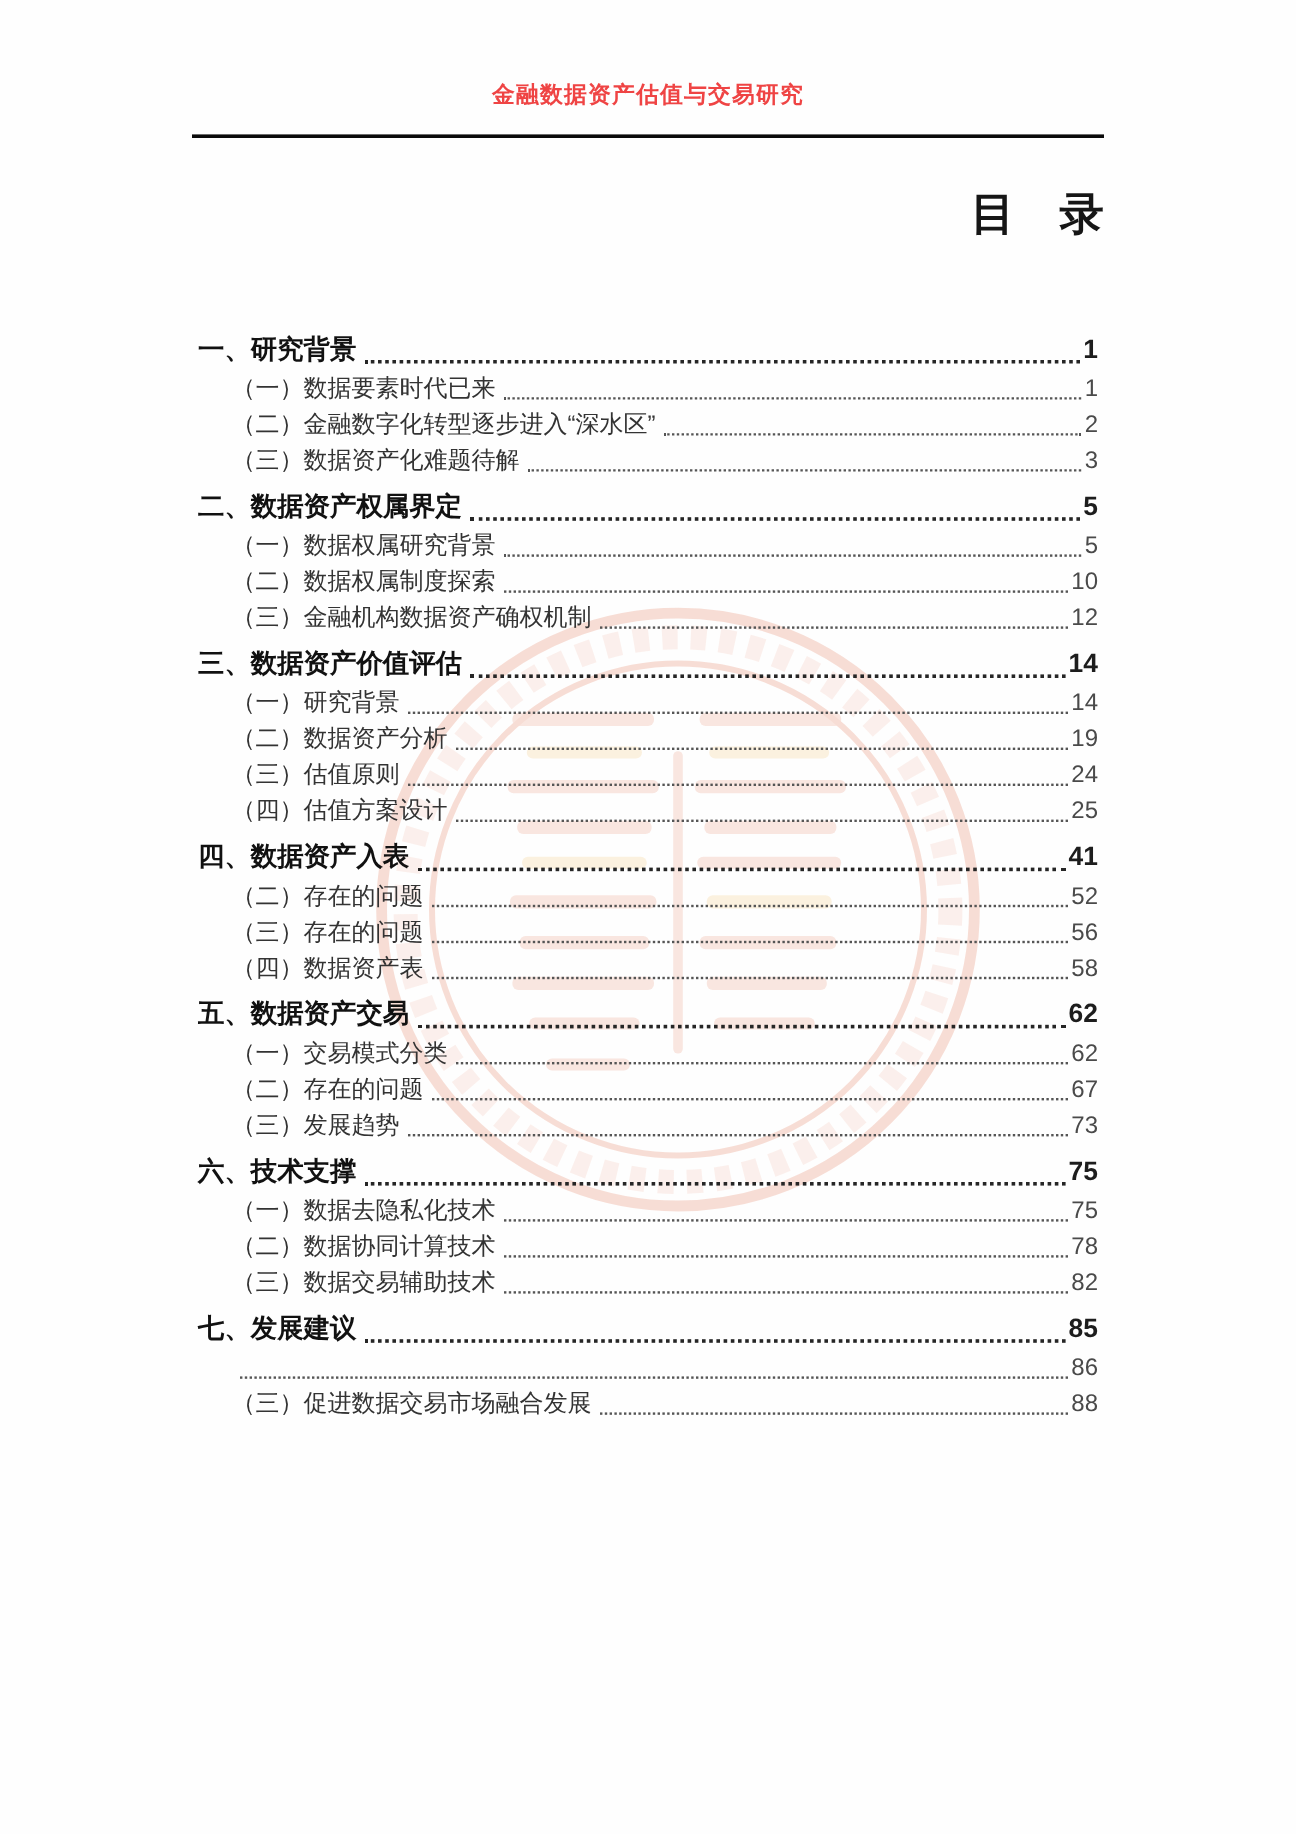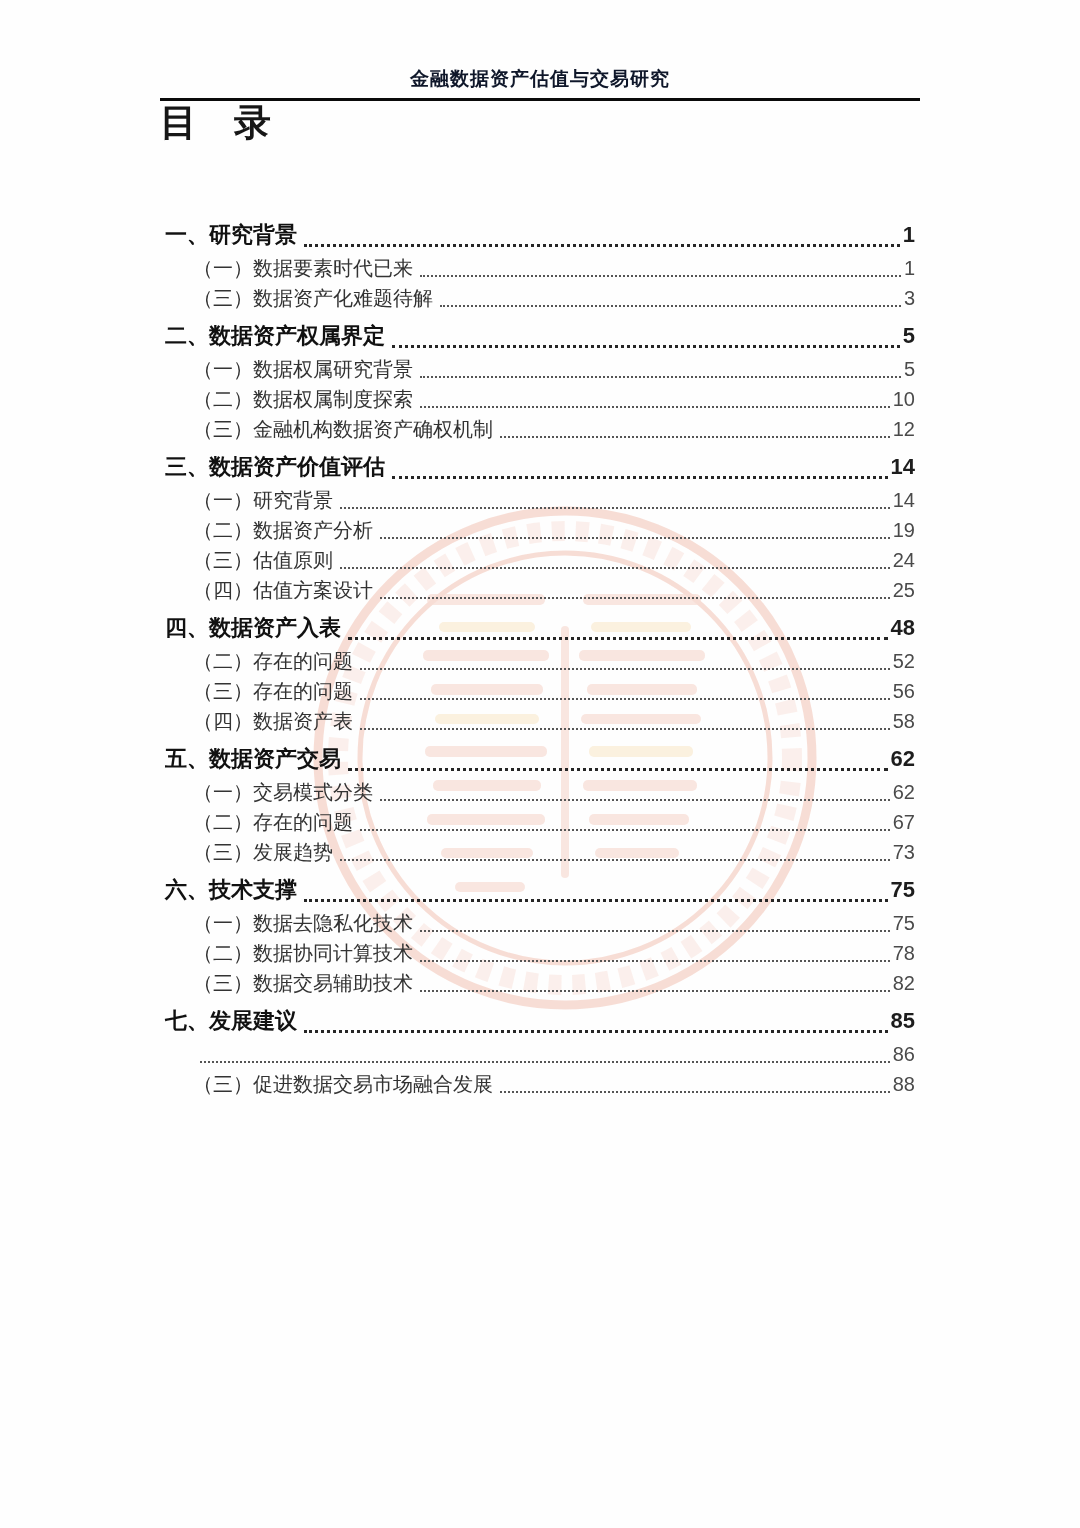--- a/index.html
+++ b/index.html
@@ -17,30 +17,31 @@
     overflow: hidden;
   }
   
   .doc-header {
     width: 760px;
     margin: 66px auto 0 160px;
     text-align: center;
     font-family: "Liberation Serif", serif;
     font-size: 19px;
     font-weight: 600;
-    color: #0f172a;
+    color: #ef4444;
     letter-spacing: 1px;
-    padding-bottom: 6px;
+    padding-bottom: 20px;
     border-bottom: 3.5px solid #0a0a0a;
   }
   
   .doc-title {
+    margin-top: 42px;
     width: 760px;
     margin-left: 160px;
-    text-align: left;
+    text-align: right;
     font-size: 37px;
     line-height: 44px;
     font-weight: 700;
     color: #161616;
   }
   
   .seal {
     position: absolute;
     left: 305px;
     top: 498px;
@@ -134,20 +135,25 @@
         <span class="lbl">一、研究背景</span>
         <span class="leader"></span>
         <span class="pg">1</span>
       </div>
       <div class="row l2">
         <span class="lbl">（一）数据要素时代已来</span>
         <span class="leader"></span>
         <span class="pg">1</span>
       </div>
       <div class="row l2">
+        <span class="lbl">（二）金融数字化转型逐步进入“深水区”</span>
+        <span class="leader"></span>
+        <span class="pg">2</span>
+      </div>
+      <div class="row l2">
         <span class="lbl">（三）数据资产化难题待解</span>
         <span class="leader"></span>
         <span class="pg">3</span>
       </div>
     </div>
 
     <div class="section">
       <div class="row l1">
         <span class="lbl">二、数据资产权属界定</span>
         <span class="leader"></span>
@@ -195,21 +201,21 @@
         <span class="lbl">（四）估值方案设计</span>
         <span class="leader"></span>
         <span class="pg">25</span>
       </div>
     </div>
 
     <div class="section">
       <div class="row l1">
         <span class="lbl">四、数据资产入表</span>
         <span class="leader"></span>
-        <span class="pg">48</span>
+        <span class="pg">41</span>
       </div>
       <div class="row l2">
         <span class="lbl">（二）存在的问题</span>
         <span class="leader"></span>
         <span class="pg">52</span>
       </div>
       <div class="row l2">
         <span class="lbl">（三）存在的问题</span>
         <span class="leader"></span>
         <span class="pg">56</span>

